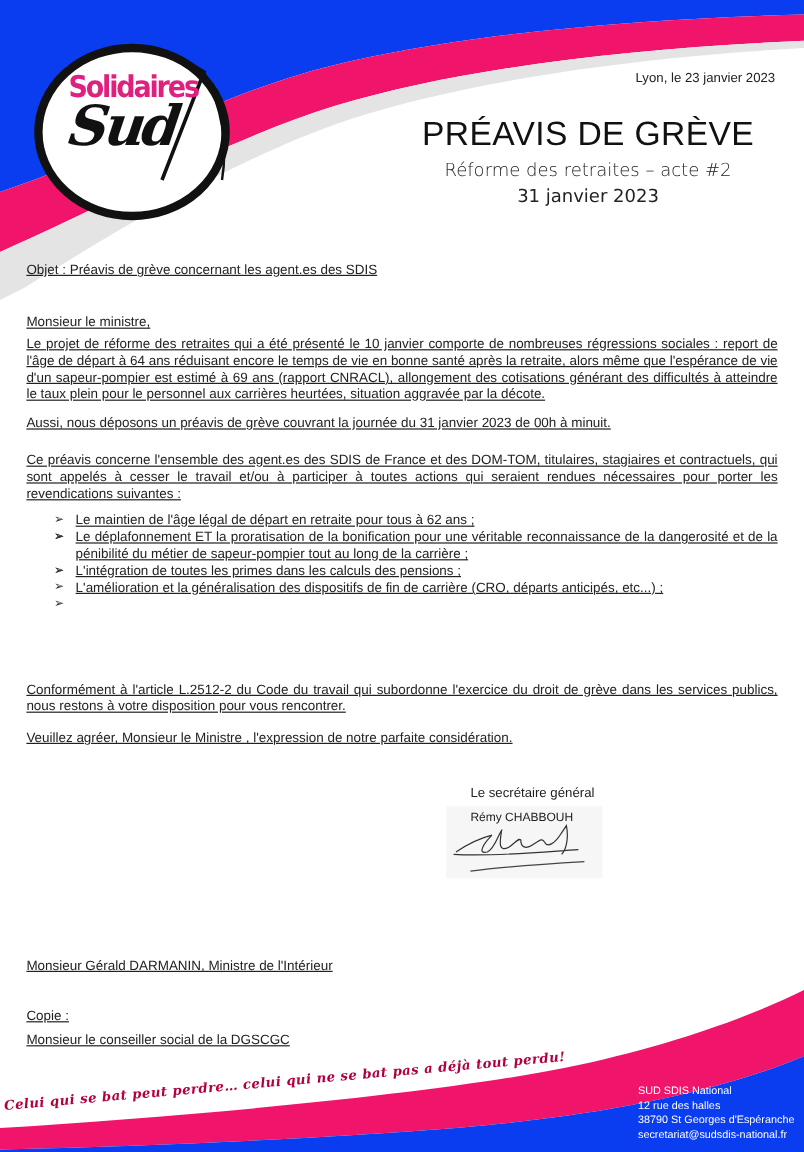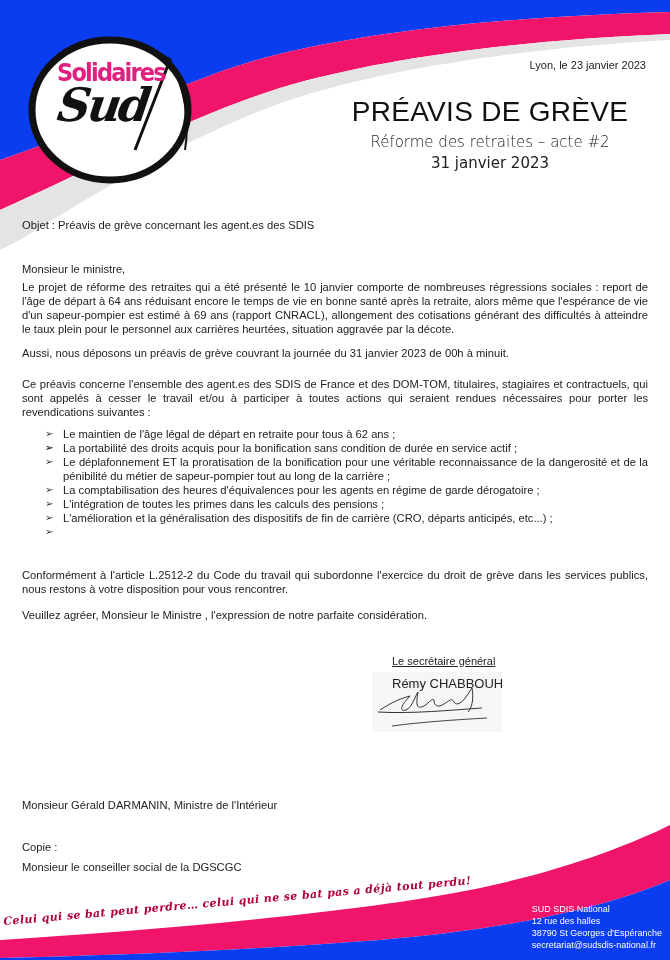--- a/index.html
+++ b/index.html
@@ -23,36 +23,36 @@
     color: #111; letter-spacing: -3px; transform: skewX(-8deg);
   }
   .date { right: 24px; top: 59px; font-size: 11px; color: #222; margin-left: 20px; }
   .title-wrap { position:absolute; left: 300px; width: 380px; top: 96px; text-align:center; z-index:2; }
   .title-wrap .t1 { font-size: 28px; color: #111; letter-spacing: 0.3px; }
   .title-wrap .t2 { font-size: 15px; color: #222; margin-top: 5px; font-family: "DejaVu Sans", sans-serif; font-weight: 300; }
   .title-wrap .t3 { font-size: 15px; color: #222; margin-top: 3px; font-family: "DejaVu Sans", sans-serif; }
 
   .body-text {
     position: absolute; left: 22px; right: 22px; z-index: 2;
-    font-size: 11.2px; line-height: 14px; color: #222;
+    font-size: 11.2px; line-height: 14px; color: #222; text-decoration: underline;
   }
   .body-text p { margin: 0; text-align: justify; }
   .objet { top: 218px; }
   .salutation { top: 262px; }
   .para1 { top: 280px; }
   .para2 { top: 346px; }
   .para3 { top: 377px; }
   .demands { top: 427px; left: 45px; right: 22px; list-style: none; padding: 0; margin: 0; }
   .demands li { position: relative; padding-left: 18px; text-align: justify; }
   .demands li .arrow { position: absolute; left: 0; top: 0; font-size: 10px; color: #333; }
   .para4 { top: 568px; }
   .closing { top: 608px; }
 
-  .sig-title { left: 392px; top: 655px; font-size: 11px; color: #222; text-decoration: underline; }
-  .sig-name { left: 392px; top: 676px; font-size: 13px; color: #222; }
+  .sig-title { left: 392px; top: 655px; font-size: 11px; color: #222; }
+  .sig-name { left: 392px; top: 676px; font-size: 10px; color: #222; }
   .signature-box { position:absolute; left: 372px; top: 672px; width: 130px; height: 60px; background: #f6f6f6; z-index: 1; }
   .sig-svg { position: absolute; left: 372px; top: 680px; width: 130px; height: 55px; z-index: 3; }
 
   .addressee { top: 798px; }
   .copie { top: 840px; }
   .copie-to { top: 860px; }
 
   .slogan {
     position: absolute; left: 4px; top: 915px; z-index: 3;
     font-family: "DejaVu Serif", serif; font-style: italic; font-weight: bold;
@@ -107,23 +107,23 @@
 <div class="body-text para2">
     <p>Aussi, nous déposons un préavis de grève couvrant la journée du 31 janvier 2023 de 00h à minuit.</p>
   </div>
 <div class="body-text para3">
     <p>Ce préavis concerne l'ensemble des agent.es des SDIS de France et des DOM-TOM, titulaires, stagiaires et contractuels, qui sont appelés à cesser le travail et/ou à participer à toutes actions qui seraient rendues nécessaires pour porter les revendications suivantes :</p>
   </div>
 
 <ul class="body-text demands">
   <li><span class="arrow">➢</span><span>Le maintien de l'âge légal de départ en retraite pour tous à 62 ans ;</span></li>
   <li><span class="arrow">➢</span></li>
-  <li><span class="arrow">➢</span><span>La portabilité des droits acquis pour la bonification sans condition de durée en service actif ;</span></li>
+  <li><span class="arrow">➢</span></li>
   <li><span class="arrow">➢</span><span>Le déplafonnement ET la proratisation de la bonification pour une véritable reconnaissance de la dangerosité et de la pénibilité du métier de sapeur-pompier tout au long de la carrière ;</span></li>
-  <li><span class="arrow">➢</span><span>La comptabilisation des heures d'équivalences pour les agents en régime de garde dérogatoire ;</span></li>
+  <li><span class="arrow">➢</span></li>
   <li><span class="arrow">➢</span><span>L'intégration de toutes les primes dans les calculs des pensions ;</span></li>
   <li><span class="arrow">➢</span><span>L'amélioration et la généralisation des dispositifs de fin de carrière (CRO, départs anticipés, etc...) ;</span></li>
   <li><span class="arrow">➢</span></li>
 </ul>
 
 <div class="body-text para4">
     <p>Conformément à l'article L.2512-2 du Code du travail qui subordonne l'exercice du droit de grève dans les services publics, nous restons à votre disposition pour vous rencontrer.</p>
   </div>
 <div class="body-text closing">
     <p>Veuillez agréer, Monsieur le Ministre , l'expression de notre parfaite considération.</p>

